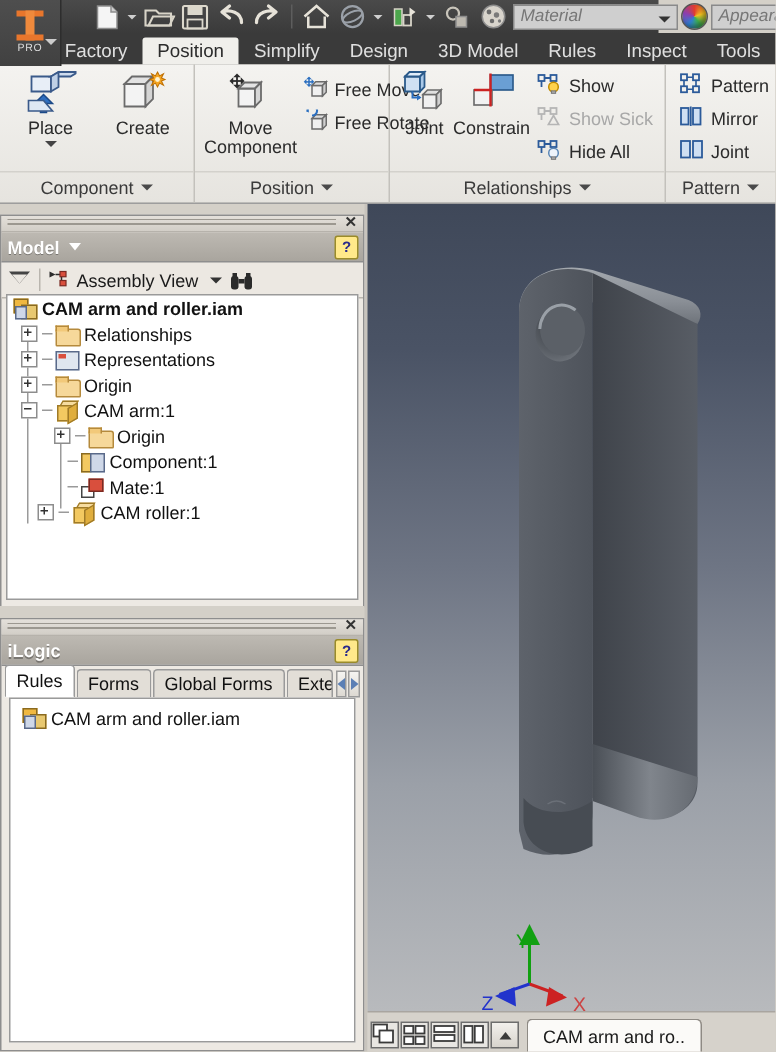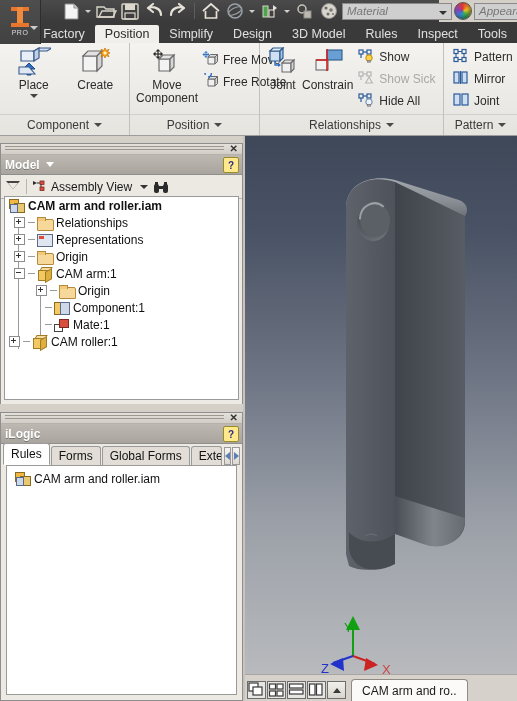--- a/index.html
+++ b/index.html
@@ -648,21 +648,21 @@
 
       <div class="trow" style="padding-left:40px;">
         <span class="dash"></span>
         <span class="icon-mate">
             <i class="l"></i>
             <i class="r"></i>
           </span>
         <span>Mate:1</span>
       </div>
 
-      <div class="trow" style="padding-left:4px;">
+      <div class="trow" style="padding-left:20px;">
         <span class="exp plus"></span>
           <span class="dash"></span>
         <span class="icon-part">
             <i class="top"></i>
             <i class="fc"></i>
             <i class="sd"></i>
           </span>
         <span>CAM roller:1</span>
       </div>
     </div>

